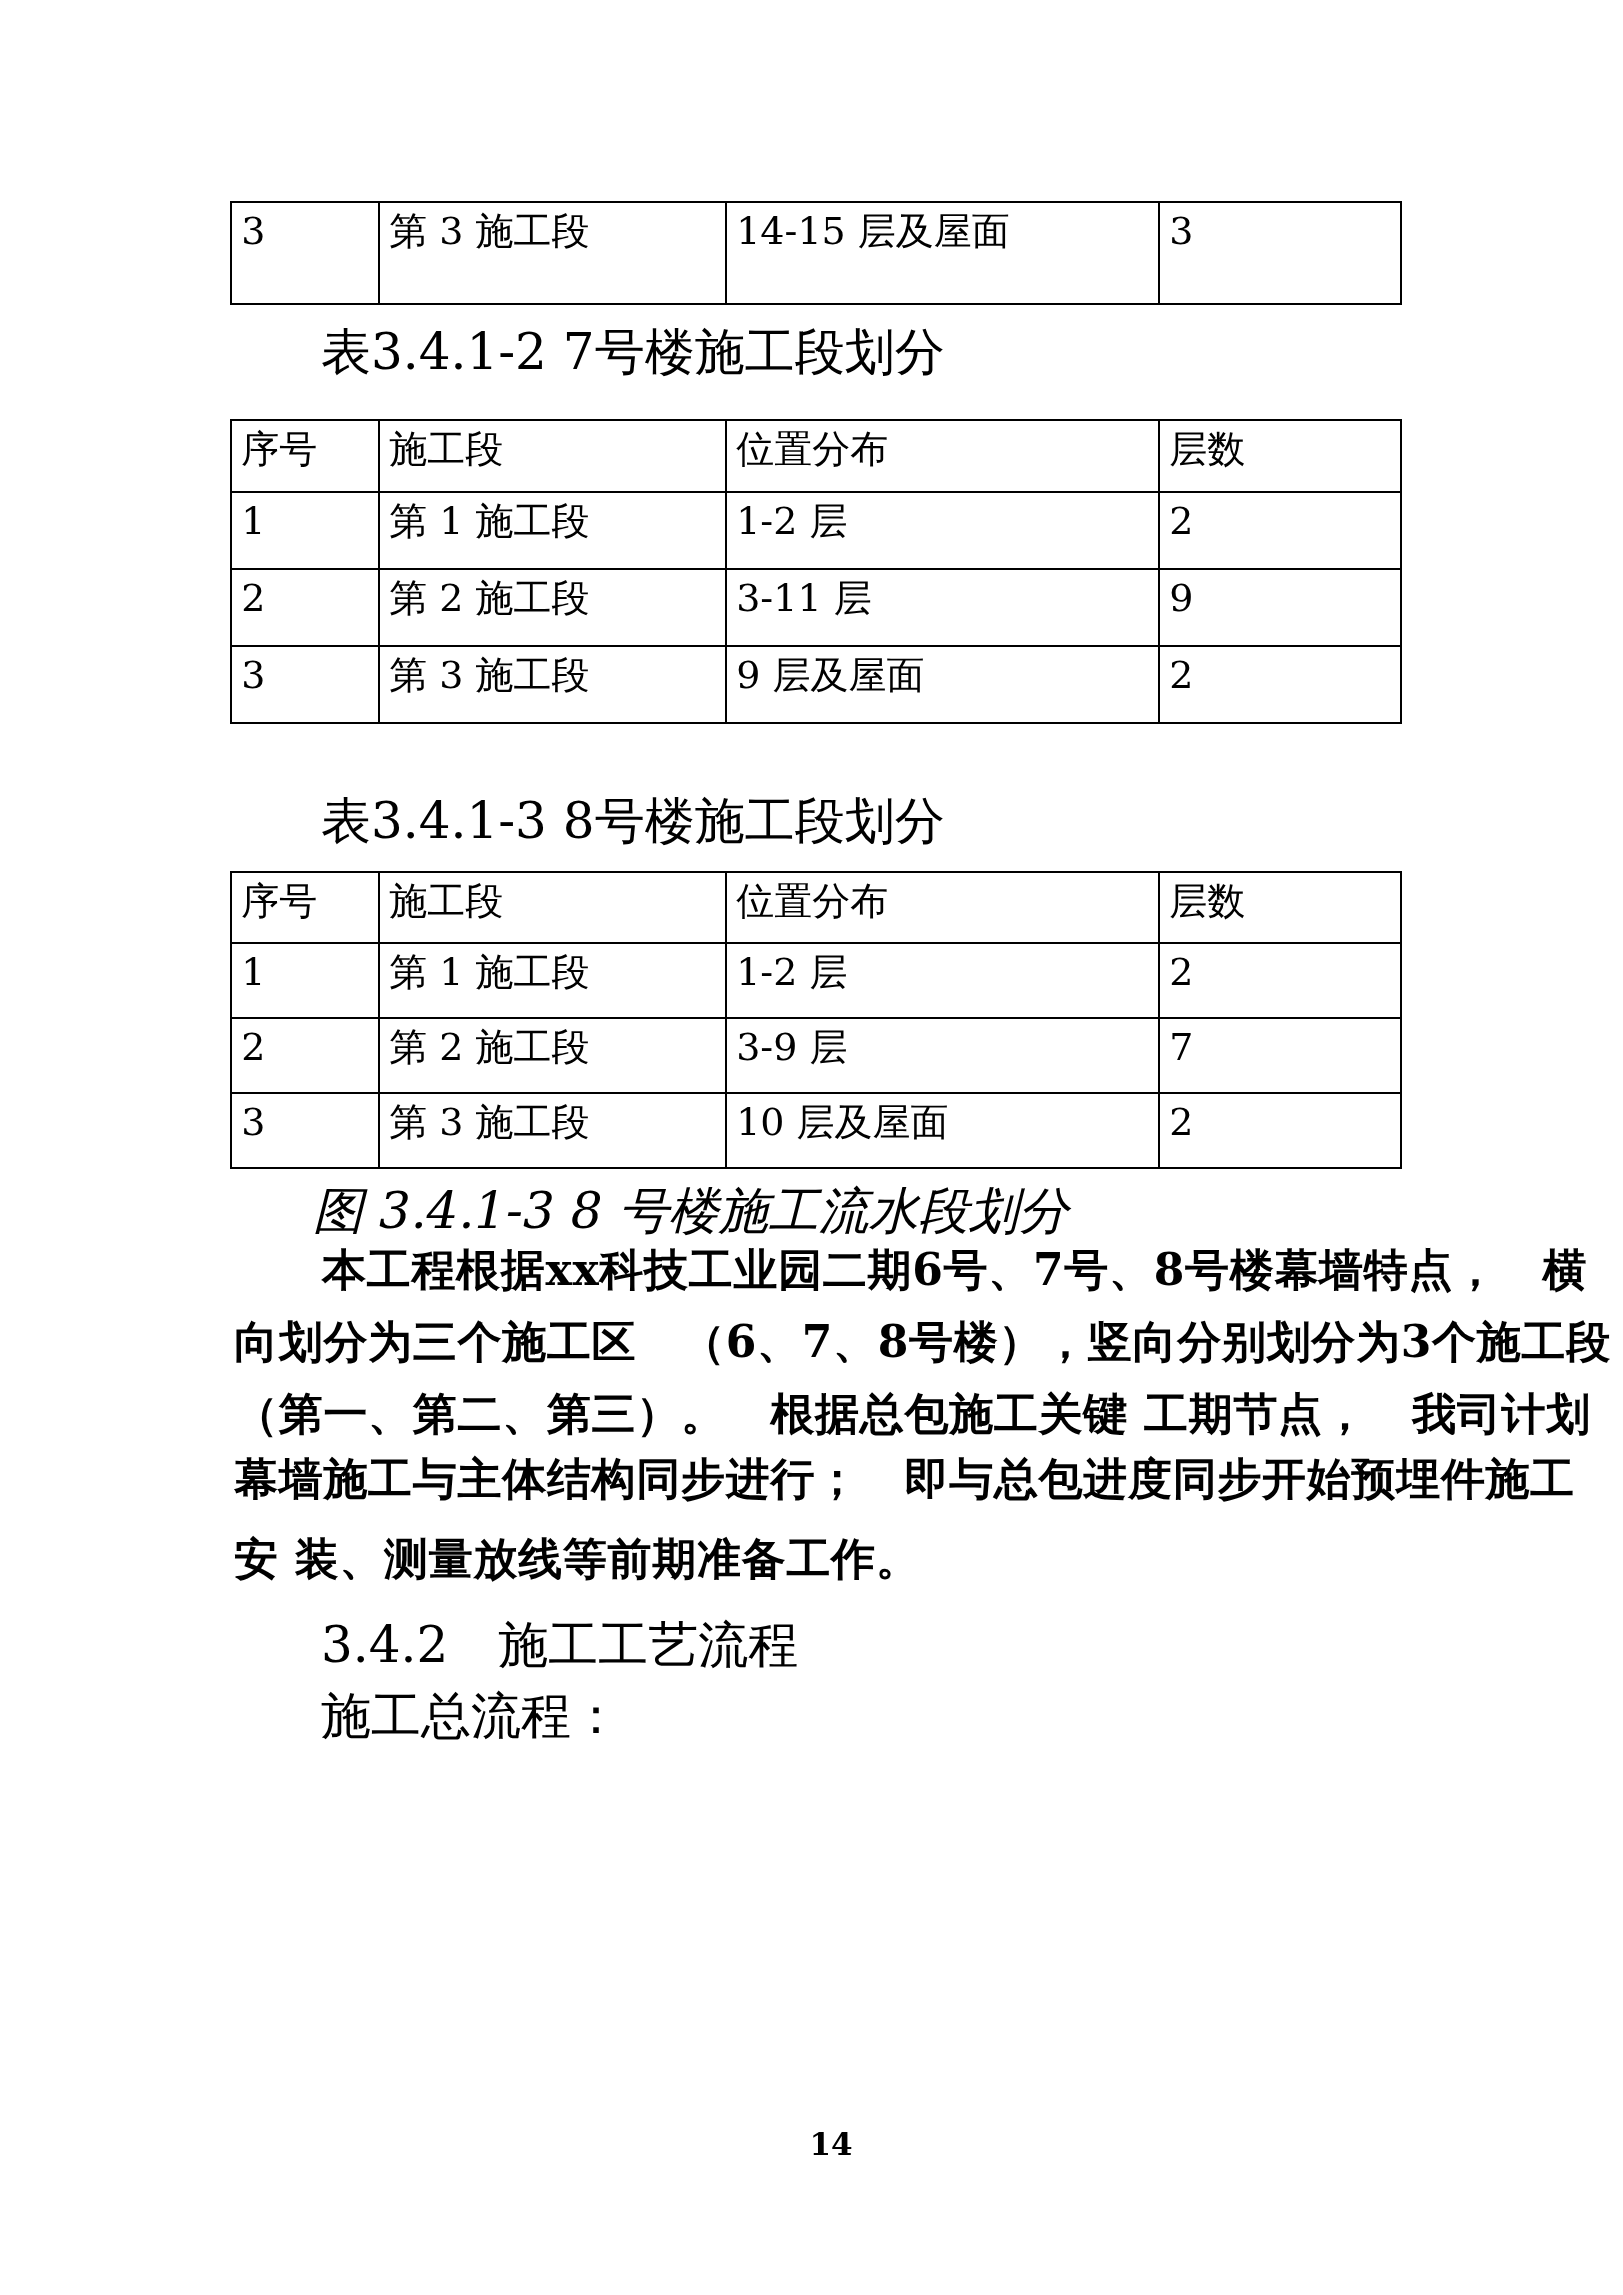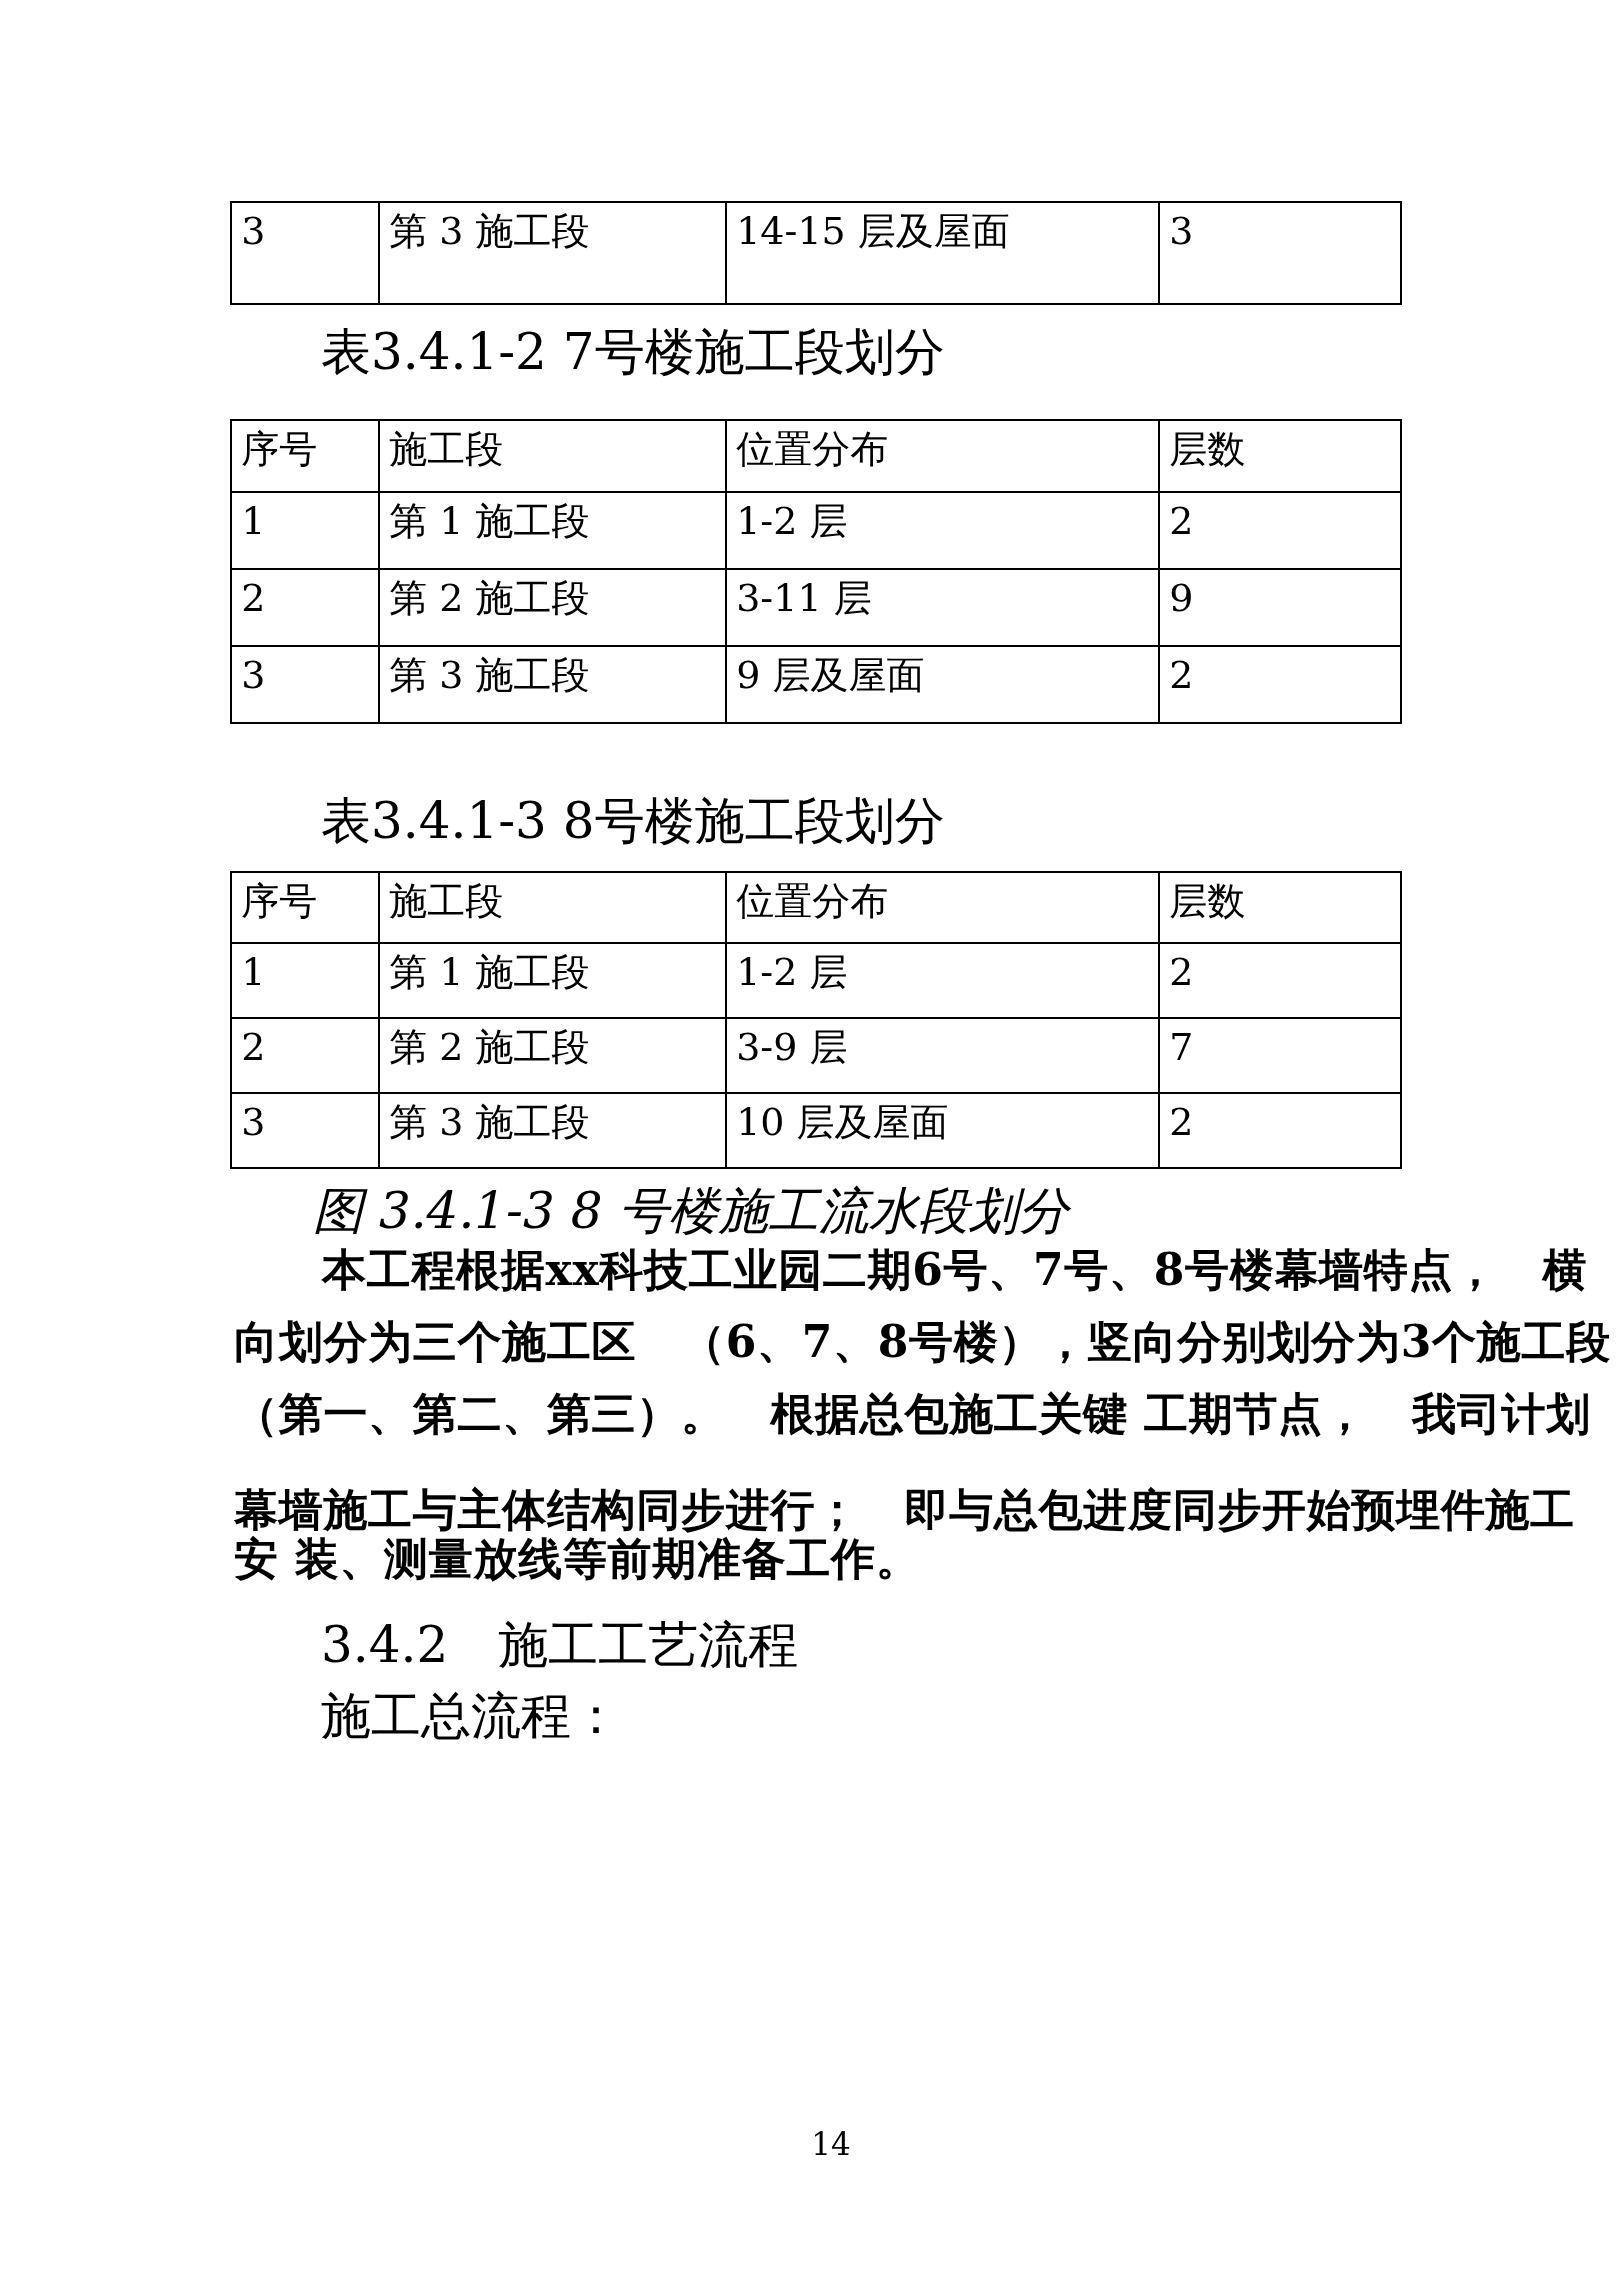--- a/index.html
+++ b/index.html
@@ -52,32 +52,33 @@
     width:1178px;
     font-size:44px;
     line-height:44px;
     white-space:pre;
     letter-spacing:0.7px;
     font-weight:bold;
   }
   .pl0{top:1248px;padding-left:88px;}
   .pl1{top:1320px;}
   .pl2{top:1392px;}
-  .pl3{top:1488px;text-align:center;}
+  .pl3{top:1457px;text-align:center;}
   .pl4{top:1537px;}
   .h342{top:1625px;}
   .flow{top:1696px;}
   .pagenum{
     position:absolute;
     left:39px;
     right:0;
     top:2127px;
     text-align:center;
     font-size:31px;
     line-height:34px;
+    font-weight:bold;
   }
 </style>
 </head>
 <body>
 
 <div class="page">
 
   <table class="doc-table t-frag">
     <colgroup>
         <col style="width:148px">

